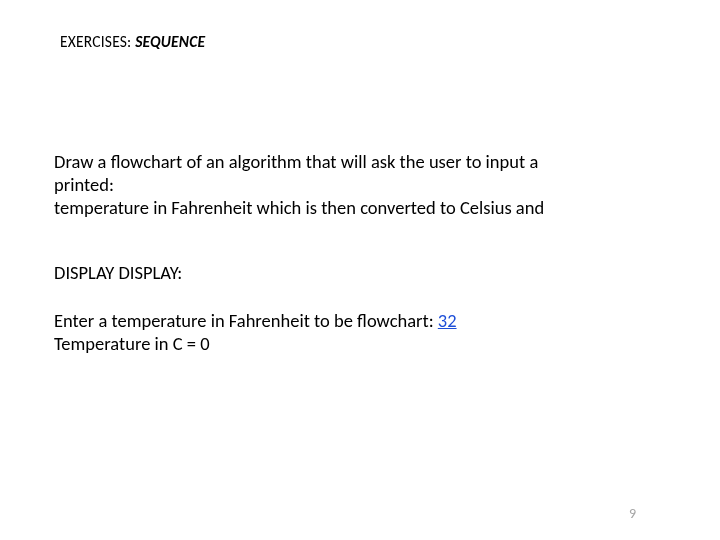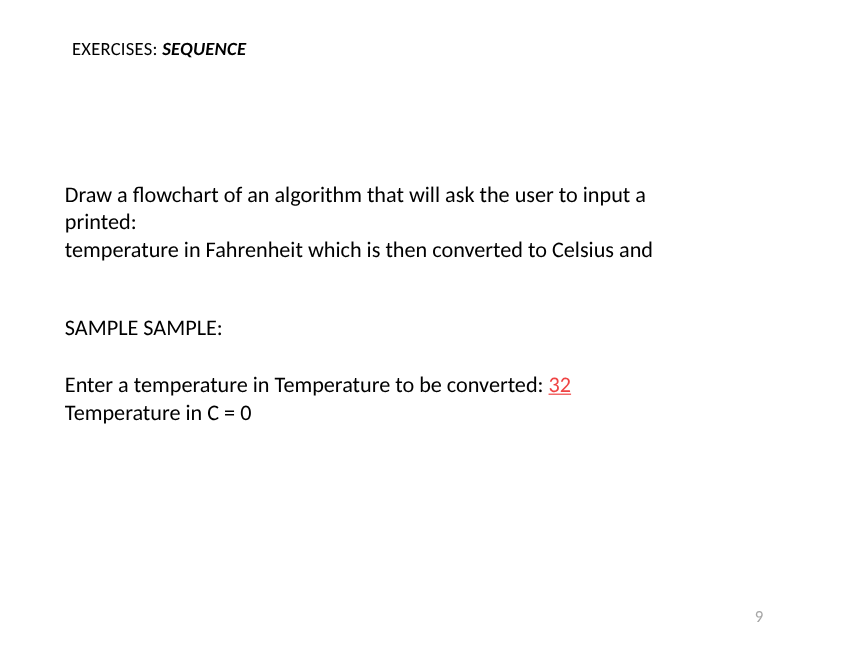--- a/index.html
+++ b/index.html
@@ -32,21 +32,21 @@
     position: absolute;
     top: 150px;
     left: 54px;
     right: 70px;
     font-size: 18.5px;
     line-height: 1.25;
   }
   .body p { margin: 0; }
   .gap-lg { height: 42px; }
   .gap-md { height: 24px; }
-  .red { color: #ef4444; text-decoration: underline; }
+  .red { color: #1d4ed8; text-decoration: underline; }
   .page-num {
     position: absolute;
     right: 28px;
     bottom: 18px;
     font-size: 14px;
     color: #a6a6a6;
   }
 </style>
 </head>
 <body>
@@ -58,25 +58,25 @@
     <span class="bold-italic">SEQUENCE</span>
   </div>
 
   <div class="body">
     <p>Draw a flowchart of an algorithm that will ask the user to input a</p>
     <p>printed:</p>
     <p>temperature in Fahrenheit which is then converted to Celsius and</p>
 
     <div class="gap-lg"></div>
 
-    <p>SAMPLE SAMPLE:</p>
+    <p>DISPLAY DISPLAY:</p>
 
     <div class="gap-md"></div>
 
     <p>
-      <span>Enter a temperature in Temperature to be converted: </span><span class="red">32</span>
+      <span>Enter a temperature in Fahrenheit to be flowchart: </span><span class="red">32</span>
     </p>
     <p>Temperature in C = 0</p>
   </div>
 
   <div class="page-num">9</div>
 
 </div>
 
 </body></html>

